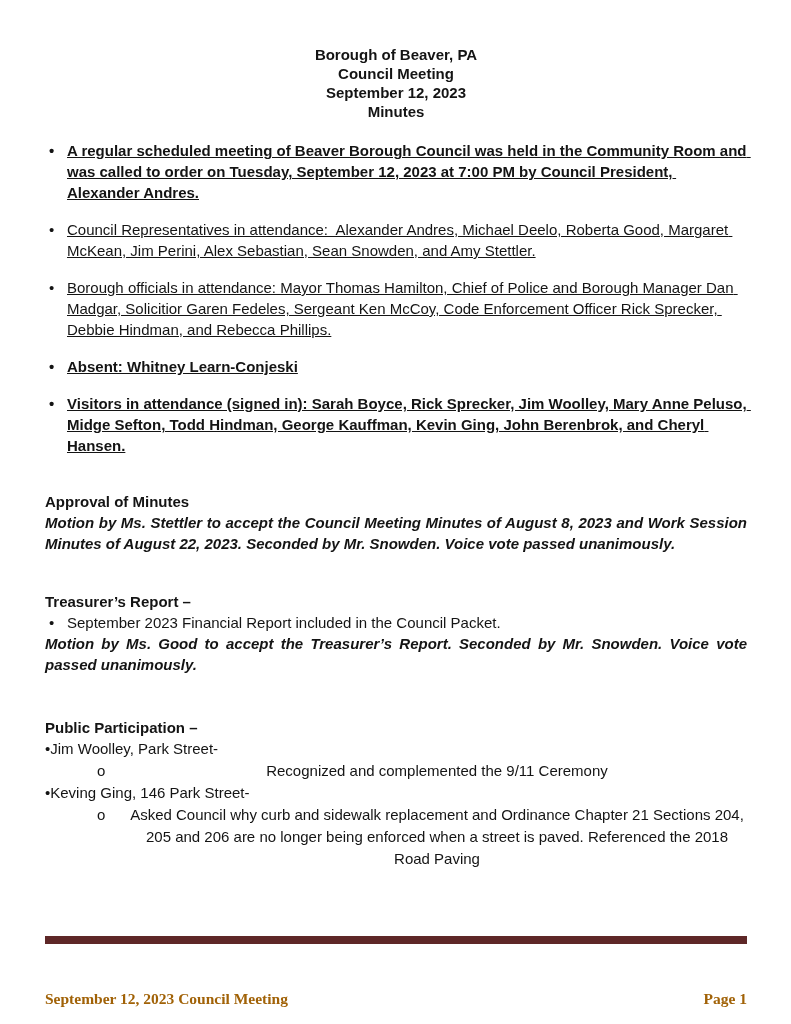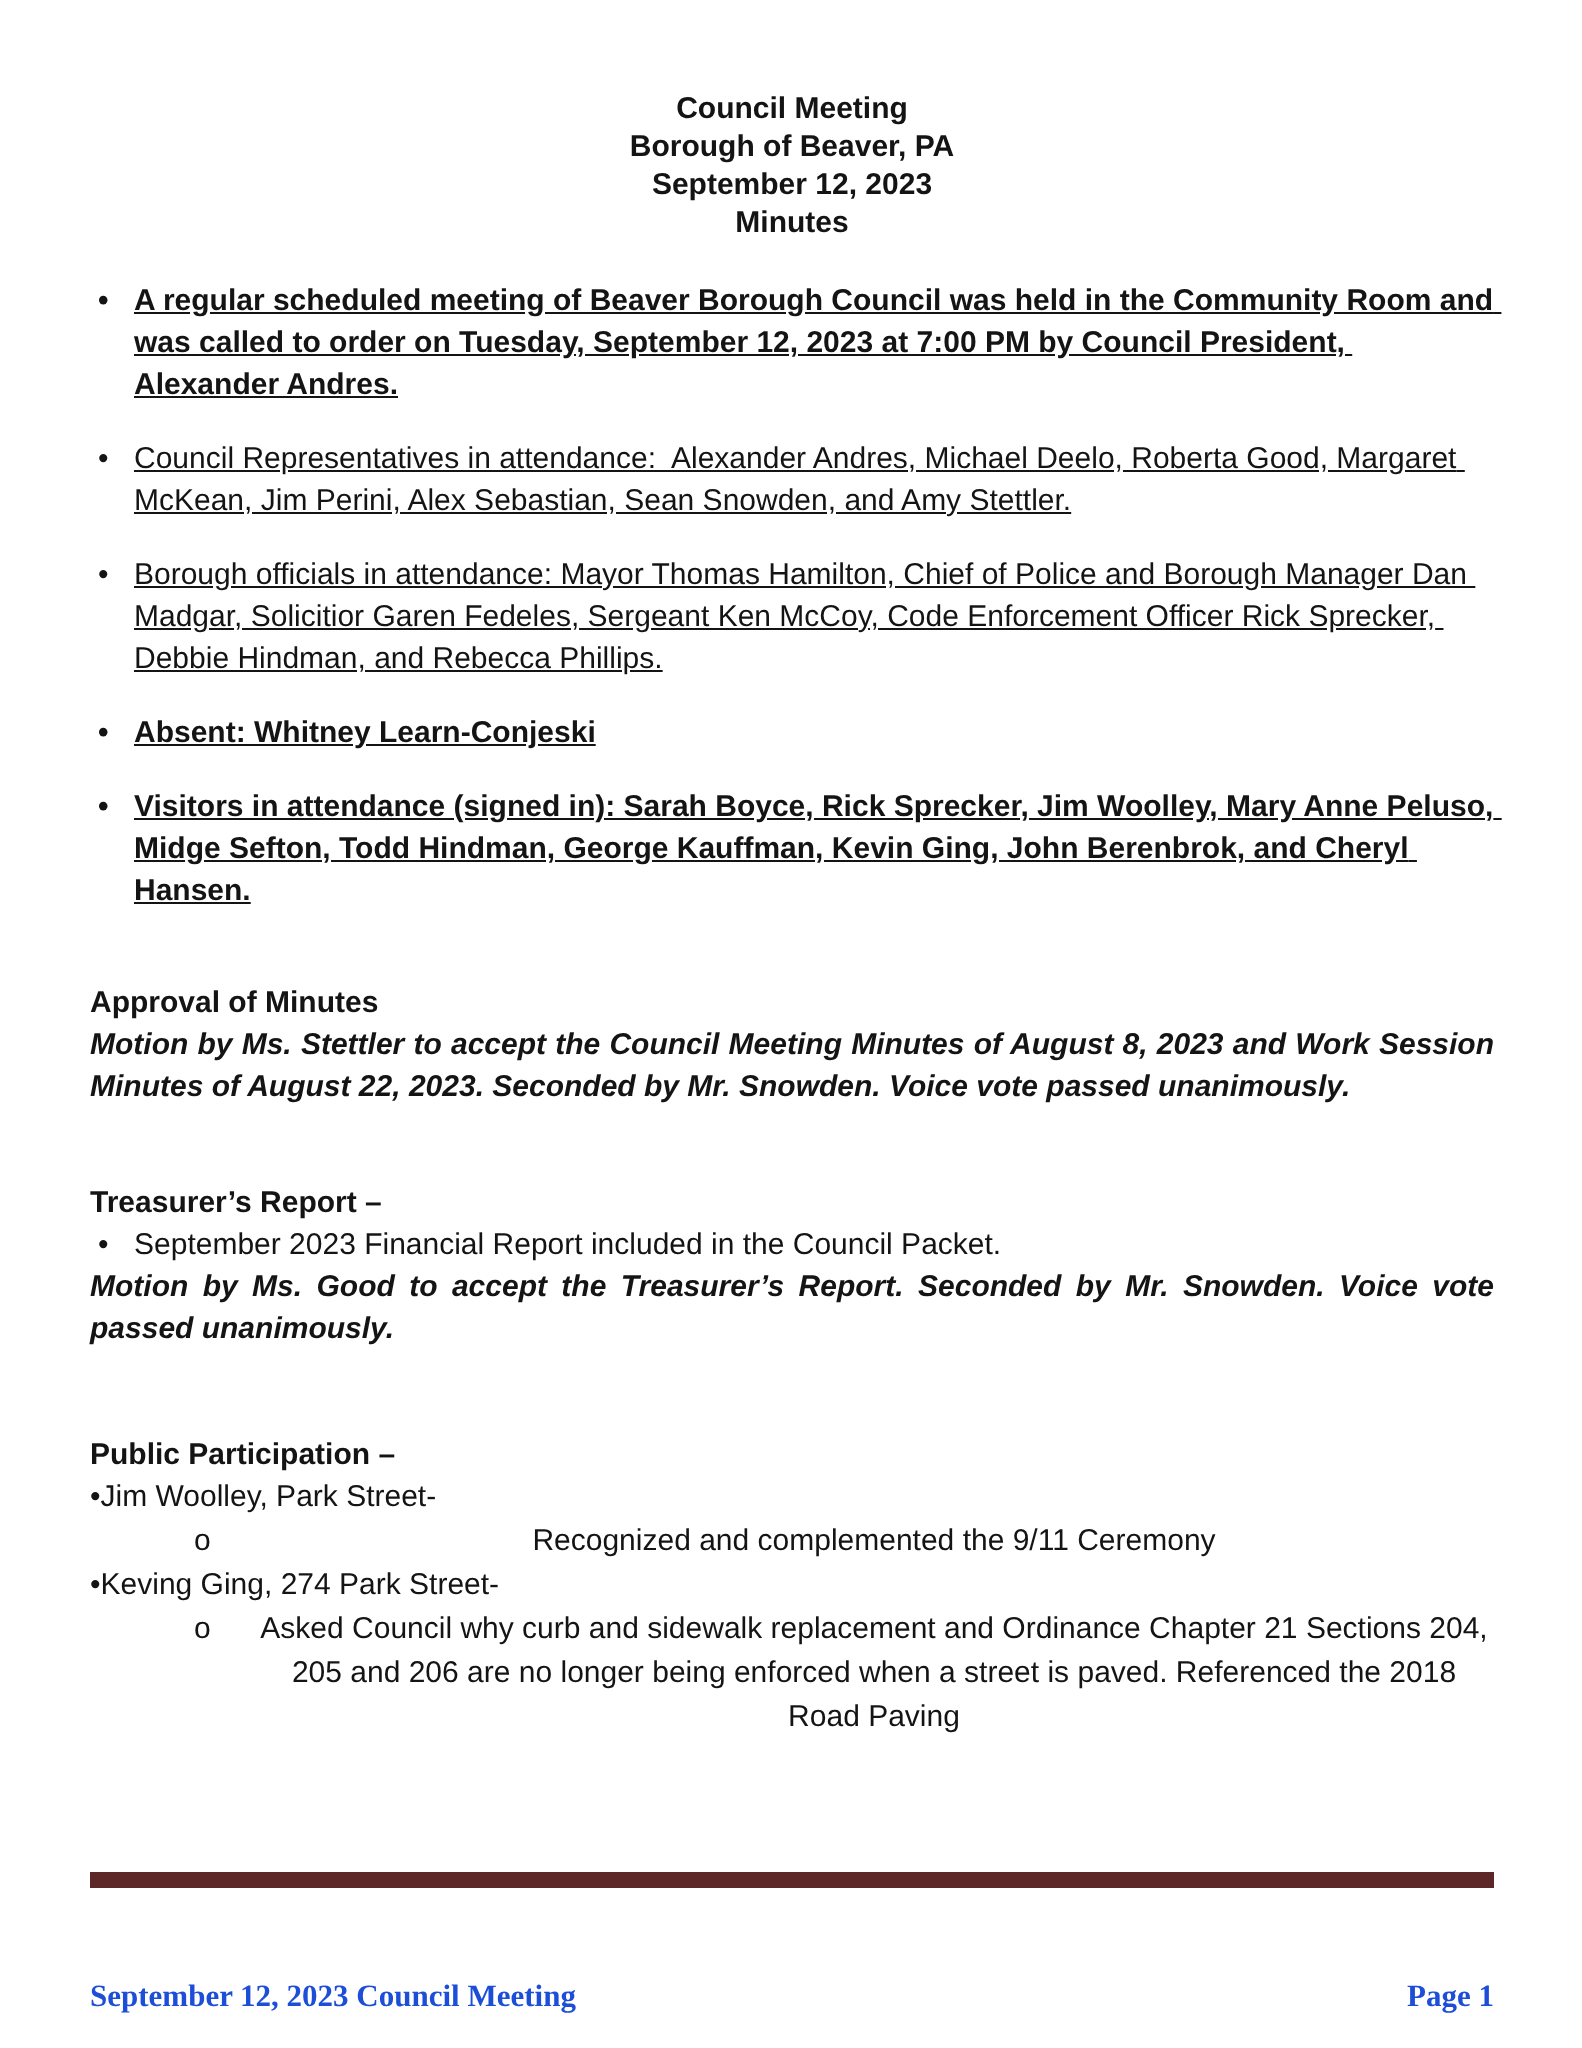--- a/index.html
+++ b/index.html
@@ -84,33 +84,33 @@
     height: 8px;
     background: #5e2727;
     margin-bottom: 2px;
   }
   .footer-row {
     display: flex;
     justify-content: space-between;
     font-family: "Liberation Serif", serif;
     font-weight: 700;
     font-size: 15.5px;
-    color: #1d4ed8;
+    color: #a16207;
     margin-top: 44px;
   }
 </style>
 </head>
 <body>
 
 <div class="page">
   <div class="content">
 
     <div class="doc-header">
+      <div>Borough of Beaver, PA</div>
       <div>Council Meeting</div>
-      <div>Borough of Beaver, PA</div>
       <div>September 12, 2023</div>
       <div>Minutes</div>
     </div>
 
     <div class="bullet-para">
       <span class="marker bold">•</span>
       <span class="btext bold">A regular scheduled meeting of Beaver Borough Council was held in the Community Room and was called to order on Tuesday, September 12, 2023 at 7:00 PM by Council President, Alexander Andres.</span>
     </div>
     <div class="bullet-para">
       <span class="marker">•</span>
@@ -152,21 +152,21 @@
         <span class="marker">•</span>
         <span class="btext">Jim Woolley, Park Street-</span>
       </div>
       <div class="pp-sub">
         <span class="marker2">o</span>
         <span class="btext">Recognized and complemented the 9/11 Ceremony</span>
       </div>
 
       <div class="pp-item">
         <span class="marker">•</span>
-        <span class="btext">Keving Ging, 274 Park Street-</span>
+        <span class="btext">Keving Ging, 146 Park Street-</span>
       </div>
       <div class="pp-sub">
         <span class="marker2">o</span>
         <span class="btext">Asked Council why curb and sidewalk replacement and Ordinance Chapter 21 Sections 204, 205 and 206 are no longer being enforced when a street is paved. Referenced the 2018 Road Paving</span>
       </div>
     </div>
 
   </div>
 
   <div class="footer">

